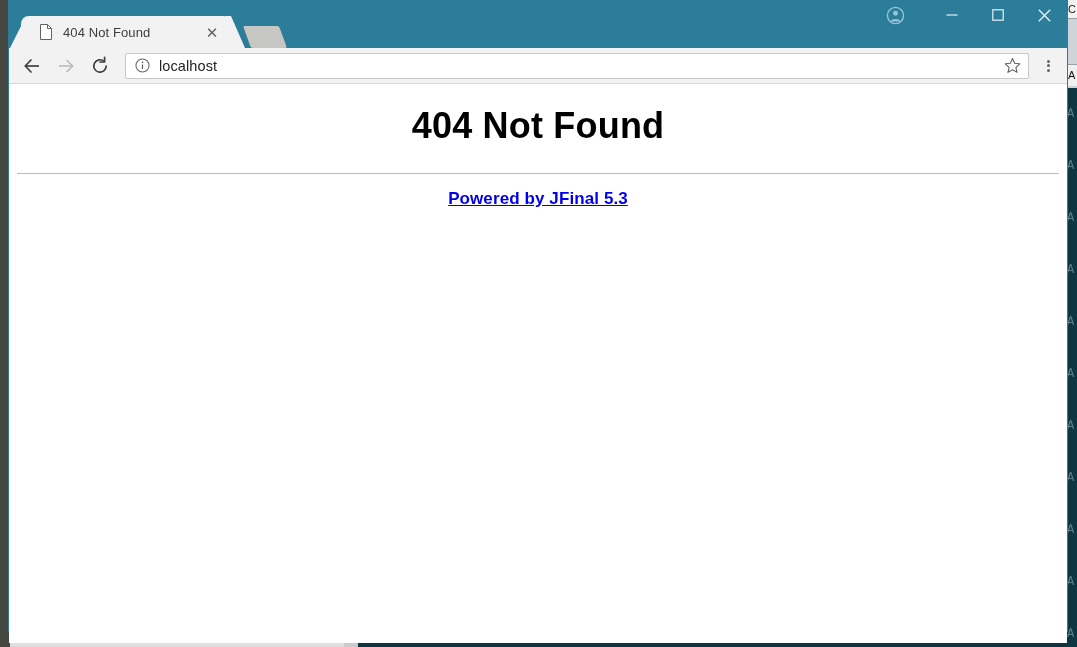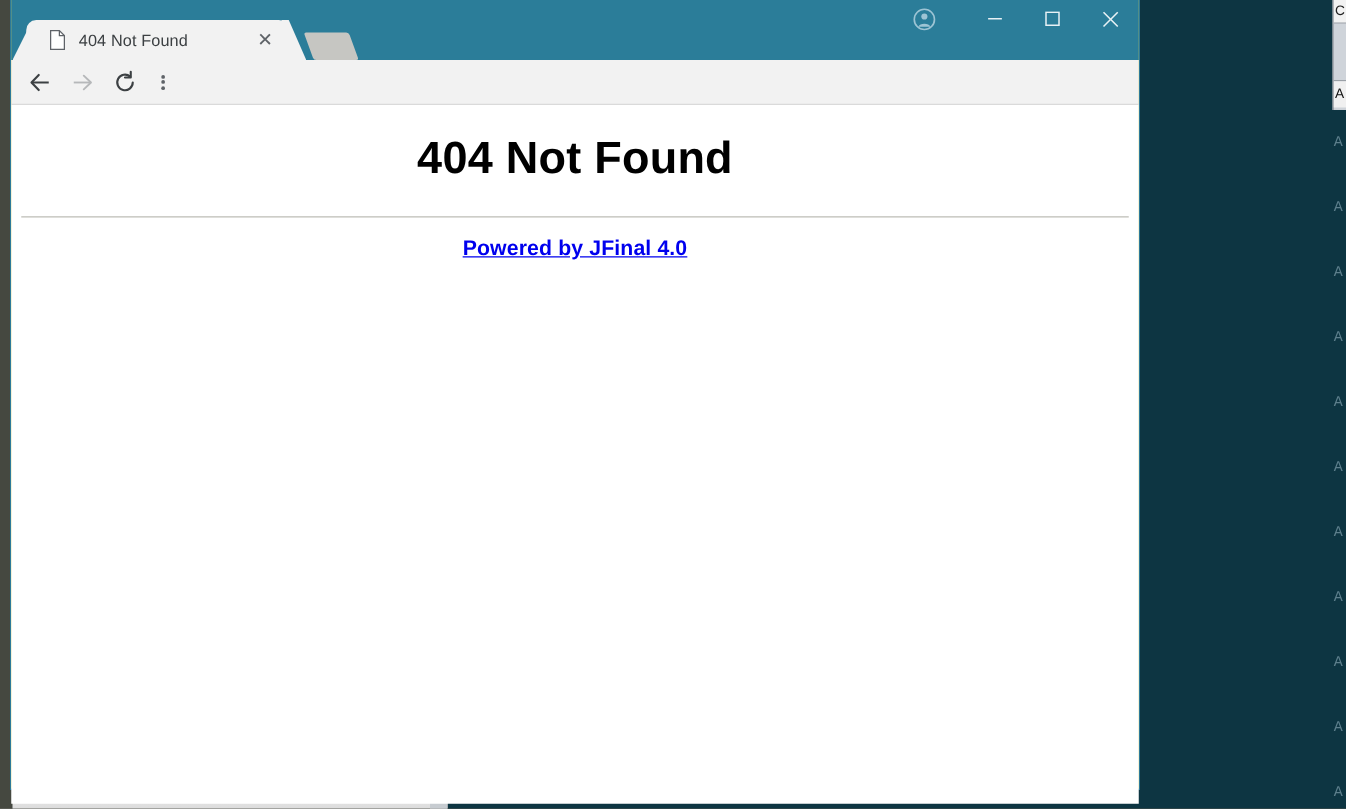--- a/index.html
+++ b/index.html
@@ -100,23 +100,23 @@
     width: 14px;
     height: 17px;
     background: #c7ccd1;
   }
 
   
   #browser-window {
     position: absolute;
     left: 8px;
     top: 0;
-    width: 904px;
+    width: 1060px;
     height: 632px;
-    background: #fde047;
+    background: #c2410c;
     border: 1px solid #2d7a99;
     border-top: none;
     box-sizing: border-box;
     box-shadow: 0 0 0 0 rgba(0,0,0,0);
   }
 
   
   #titlebar {
     position: relative;
     height: 48px;
@@ -445,30 +445,45 @@
       </svg>
     </div>
 
     <div class="navbtn">
       <svg width="20" height="20" viewBox="0 0 20 20">
         <path d="M16.2 10 A6.2 6.2 0 1 1 14.1 5.3" fill="none" stroke="#3c4043" stroke-width="1.7" stroke-linecap="round"></path>
         <polyline points="14.6,1.4 14.6,6.0 10.0,6.0" fill="none" stroke="#3c4043" stroke-width="1.7" stroke-linecap="round" stroke-linejoin="round"></polyline>
       </svg>
     </div>
 
+    <div id="omnibox">
+      <span id="site-info-icon">
+        <svg width="15" height="15" viewBox="0 0 16 16">
+          <circle cx="8" cy="8" r="7" fill="none" stroke="#5f6368" stroke-width="1.1"></circle>
+          <circle cx="8" cy="4.6" r="0.95" fill="#5f6368"></circle>
+          <line x1="8" y1="6.9" x2="8" y2="11.8" stroke="#5f6368" stroke-width="1.3"></line>
+        </svg>
+      </span>
+      <span id="url-text" title="Search Google or type a URL">localhost</span>
+      <span id="bookmark-star">
+        <svg width="17" height="17" viewBox="0 0 18 18">
+          <polygon points="9,1.6 11.25,6.7 16.7,7.2 12.6,10.9 13.8,16.3 9,13.5 4.2,16.3 5.4,10.9 1.3,7.2 6.75,6.7" fill="none" stroke="#5f6368" stroke-width="1.15" stroke-linejoin="round"></polygon>
+        </svg>
+      </span>
+    </div>
 
     <div id="menu-button">
       <div>
         <div class="dot"></div>
         <div class="dot"></div>
         <div class="dot"></div>
       </div>
     </div>
   </div>
 
   <div id="viewport">
     <h1 id="page-heading">404 Not Found</h1>
     <hr id="page-rule">
     <div id="page-footer-link-wrap">
-      <a id="page-footer-link" href="#">Powered by JFinal 4.0</a>
+      <a id="page-footer-link" href="#">Powered by JFinal 5.3</a>
     </div>
   </div>
 </div>
 
 </body></html>

